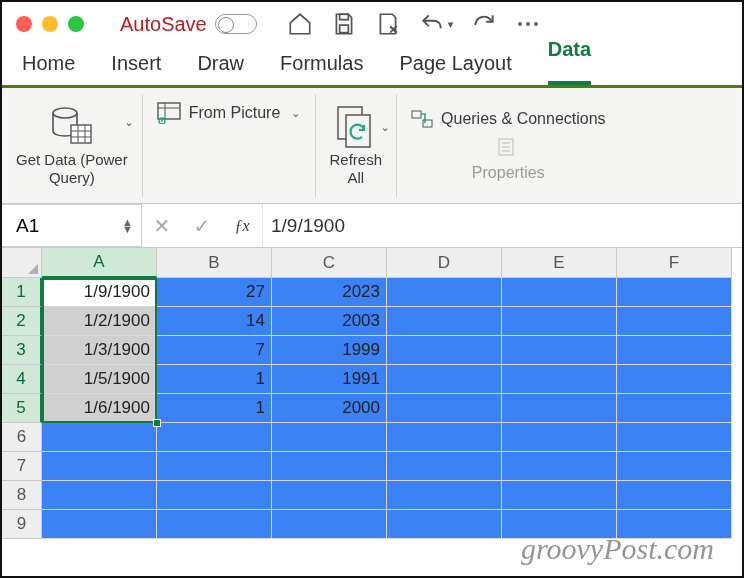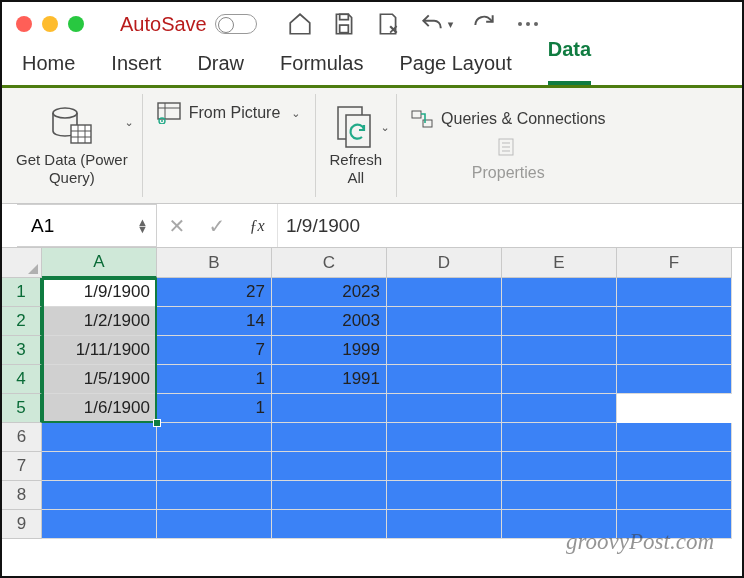--- a/index.html
+++ b/index.html
@@ -31,21 +31,21 @@
   .big-btn{display:flex;flex-direction:column;align-items:center;gap:4px;}
   .big-label{font-size:15px;color:#3a3a3a;text-align:center;line-height:1.2;}
   .drop-caret{font-size:11px;color:#555;margin-left:3px;}
   .mini-row{display:flex;align-items:center;gap:8px;font-size:16px;color:#3a3a3a;}
   .mini-row.dis{color:#9a9a98;flex-direction:column;}
   .mini-col{display:flex;flex-direction:column;gap:10px;justify-content:center;}
   .refresh-col{display:flex;flex-direction:column;align-items:center;gap:2px;}
 
   
   .fbar{height:44px;display:flex;align-items:center;border-bottom:1px solid #c9c9c9;}
-  .namebox{width:140px;border:1px solid #d0d0d0;border-left:none;height:100%;display:flex;align-items:center;justify-content:space-between;padding:0 8px 0 14px;font-size:19px;margin-left:15px;}
+  .namebox{width:140px;border:1px solid #d0d0d0;border-left:none;height:100%;display:flex;align-items:center;justify-content:space-between;padding:0 8px 0 14px;font-size:19px;}
   .spin{display:flex;flex-direction:column;line-height:0.6;color:#666;font-size:11px;}
   .fb-btn{width:40px;display:flex;align-items:center;justify-content:center;color:#a8a8a8;font-size:20px;height:100%;}
   .fx{font-style:italic;font-family:"Times New Roman",serif;font-size:16px;color:#3a3a3a;width:40px;text-align:center;}
   .fval{font-size:19px;color:#333;padding-left:8px;border-left:1px solid #e2e2e2;height:100%;display:flex;align-items:center;}
 
   
   .sheet{position:relative;}
   .corner{width:40px;height:30px;border:1px solid #c9c9c9;border-left:none;border-top:none;background:#eee;position:relative;}
   .corner::after{content:"";position:absolute;right:3px;bottom:3px;border-left:10px solid transparent;border-bottom:10px solid #b0b0b0;}
   .colheads{display:flex;}
@@ -53,21 +53,21 @@
   .colhead.sel{background:#cfe8d8;color:#0a6b37;border-bottom:2px solid #107c41;}
   .row{display:flex;}
   .rowhead{width:40px;height:29px;border-right:1px solid #c9c9c9;border-bottom:1px solid #c9c9c9;background:#eee;display:flex;align-items:center;justify-content:center;font-size:17px;color:#555;}
   .rowhead.sel{background:#cfe8d8;color:#0a6b37;border-right:2px solid #107c41;}
   .cell{height:29px;border-right:1px solid #d9d9d9;border-bottom:1px solid #d9d9d9;font-size:17px;color:#222;display:flex;align-items:center;justify-content:flex-end;padding:0 6px;background:#3b82f6;}
   .cell.selband{background:#d0d0d0;}
   .selbox{position:absolute;border:2px solid #107c41;pointer-events:none;}
   .selhandle{position:absolute;width:8px;height:8px;background:#107c41;border:1px solid #fff;}
   .wA{width:115px;} .wB{width:115px;} .wC{width:115px;} .wD{width:115px;} .wE{width:115px;} .wF{width:115px;}
 
-  .watermark{position:absolute;right:28px;bottom:21px;font-size:23px;font-style:italic;font-family:Georgia,serif;color:rgba(60,60,60,0.55);pointer-events:none;font-weight:500;}
+  .watermark{position:absolute;right:28px;bottom:10px;font-size:30px;font-style:italic;font-family:Georgia,serif;color:rgba(60,60,60,0.55);pointer-events:none;font-weight:500;}
 </style>
 </head>
 <body>
 <div class="frame">
 
 <div class="titlebar">
   <div class="traffic">
     <div class="dot r"></div>
     <div class="dot y"></div>
     <div class="dot g"></div>
@@ -237,40 +237,41 @@
         <div class="rowhead sel">2</div>
         <div class="cell selband wA">1/2/1900</div>
         <div class="cell wB">14</div>
         <div class="cell wC">2003</div>
         <div class="cell wD"></div>
         <div class="cell wE"></div>
         <div class="cell wF"></div>
       </div>
   <div class="row">
         <div class="rowhead sel">3</div>
-        <div class="cell selband wA">1/11/1900</div>
+        <div class="cell selband wA">1/3/1900</div>
         <div class="cell wB">7</div>
         <div class="cell wC">1999</div>
         <div class="cell wD"></div>
         <div class="cell wE"></div>
         <div class="cell wF"></div>
       </div>
   <div class="row">
         <div class="rowhead sel">4</div>
         <div class="cell selband wA">1/5/1900</div>
         <div class="cell wB">1</div>
         <div class="cell wC">1991</div>
         <div class="cell wD"></div>
         <div class="cell wE"></div>
         <div class="cell wF"></div>
       </div>
   <div class="row">
         <div class="rowhead sel">5</div>
         <div class="cell selband wA">1/6/1900</div>
         <div class="cell wB">1</div>
+        <div class="cell wC">2000</div>
         <div class="cell wD"></div>
         <div class="cell wE"></div>
         <div class="cell wF"></div>
       </div>
   <div class="row">
         <div class="rowhead">6</div>
         <div class="cell wA"></div>
         <div class="cell wB"></div>
         <div class="cell wC"></div>
         <div class="cell wD"></div>

